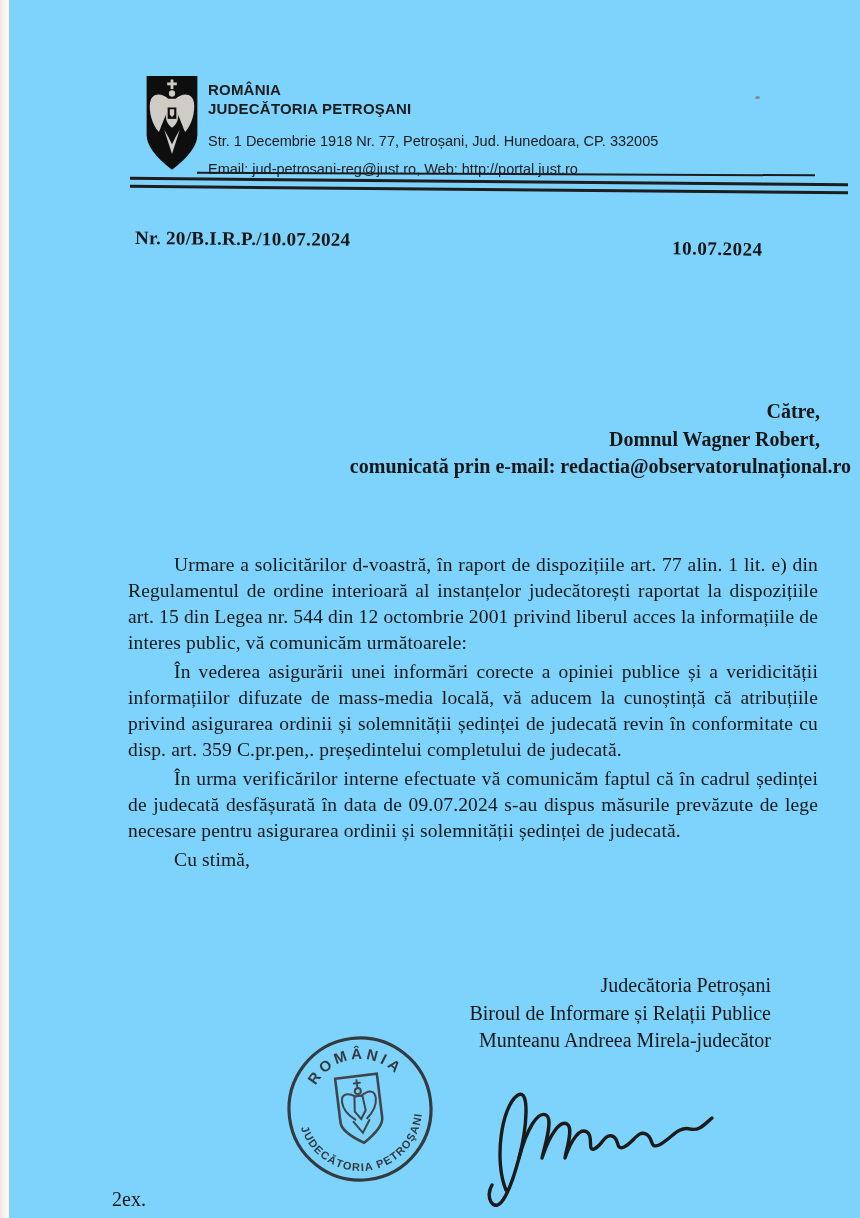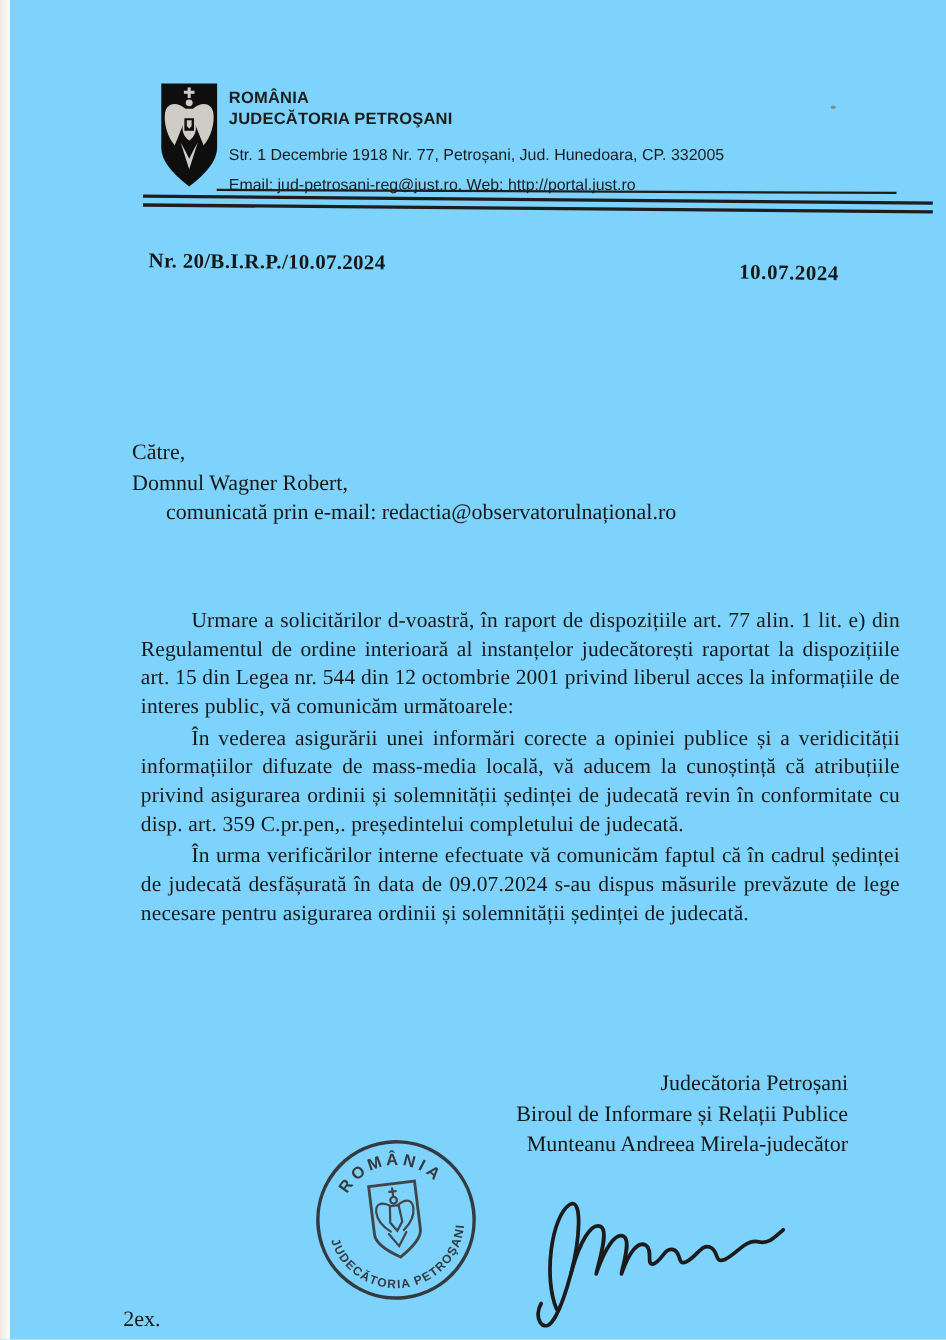--- a/index.html
+++ b/index.html
@@ -40,21 +40,21 @@
     transform:rotate(.5deg);
   }
   .ref-date{
     position:absolute;left:672px;top:238px;
     font-size:19px;font-weight:bold;letter-spacing:.5px;
     transform:rotate(1deg);
   }
   
   .addressee{
     position:absolute;left:120px;top:398px;width:700px;
-    text-align:left;font-size:20px;line-height:27.5px;
+    text-align:right;font-size:20px;line-height:27.5px;font-weight:bold;
   }
   .addressee .shift-right{position:relative;left:31px;}
   
   .body-text{
     position:absolute;left:128px;top:552px;width:690px;
     font-size:19.5px;line-height:26px;text-align:justify;
     letter-spacing:.15px;
   }
   .body-text p{margin:0 0 3px 0;text-indent:46px;}
   .closing{margin-top:2px;text-indent:46px;}
@@ -118,20 +118,21 @@
   <div class="addressee">
     <div>Către,</div>
     <div>Domnul Wagner Robert,</div>
     <div class="shift-right">comunicată prin  e-mail: redactia@observatorulnațional.ro</div>
   </div>
 
   <div class="body-text">
     <p>Urmare a solicitărilor d-voastră, în raport de dispozițiile art. 77 alin. 1 lit. e) din Regulamentul de ordine interioară al instanțelor judecătorești raportat la dispozițiile art. 15 din Legea nr. 544 din 12 octombrie 2001 privind liberul acces la informațiile de interes public, vă comunicăm următoarele:</p>
     <p>În vederea asigurării unei informări corecte a opiniei publice și a veridicității informațiilor difuzate de mass-media locală, vă aducem la cunoștință că atribuțiile privind asigurarea ordinii și solemnității ședinței de judecată revin în conformitate cu disp. art. 359 C.pr.pen,. președintelui completului de judecată.</p>
     <p>În urma verificărilor interne efectuate vă comunicăm faptul că în cadrul ședinței de judecată desfășurată în data de 09.07.2024 s-au dispus măsurile prevăzute de lege necesare pentru asigurarea ordinii și solemnității ședinței de judecată.</p>
+    <p class="closing">Cu stimă,</p>
   </div>
 
   <div class="sig-block">
     <div>Judecătoria Petroșani</div>
     <div>Biroul de Informare și Relații Publice</div>
     <div>Munteanu Andreea Mirela-judecător</div>
   </div>
 
   <div class="stamp">
     <svg viewBox="0 0 154 154" width="154" height="154" aria-hidden="true">

